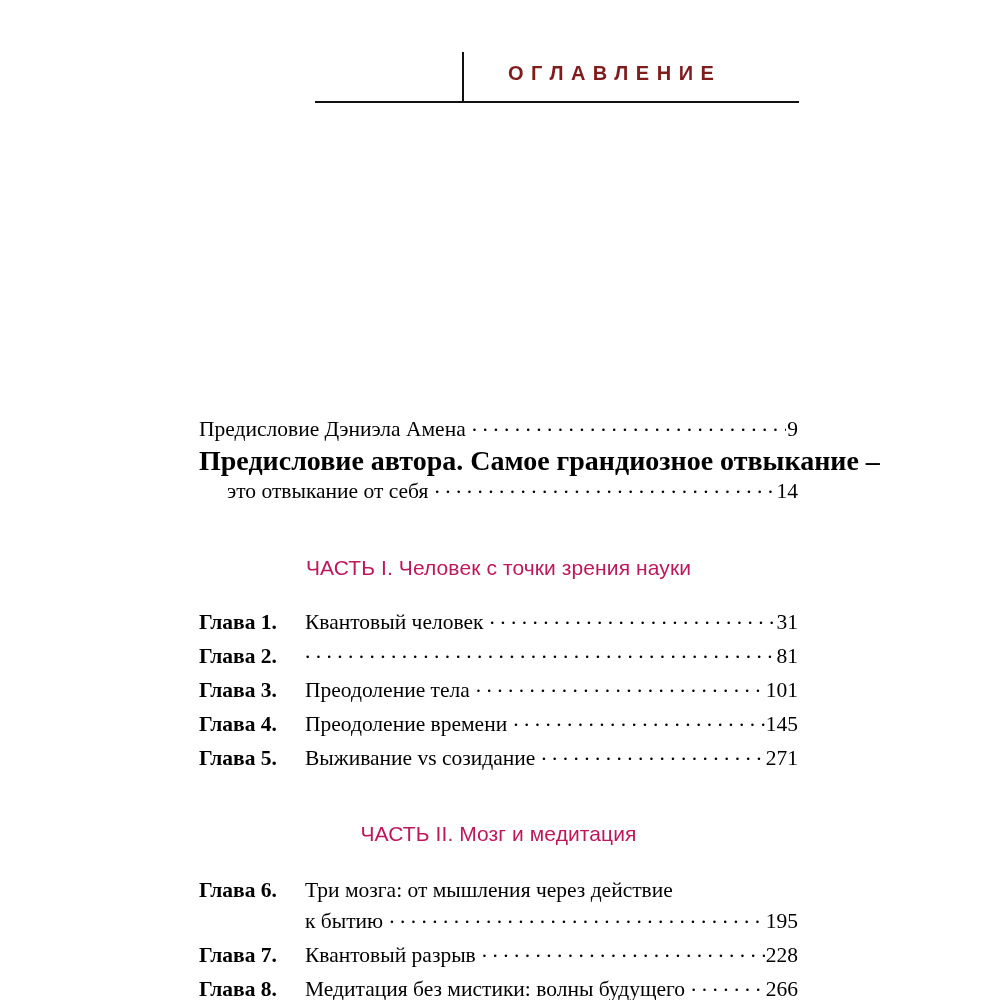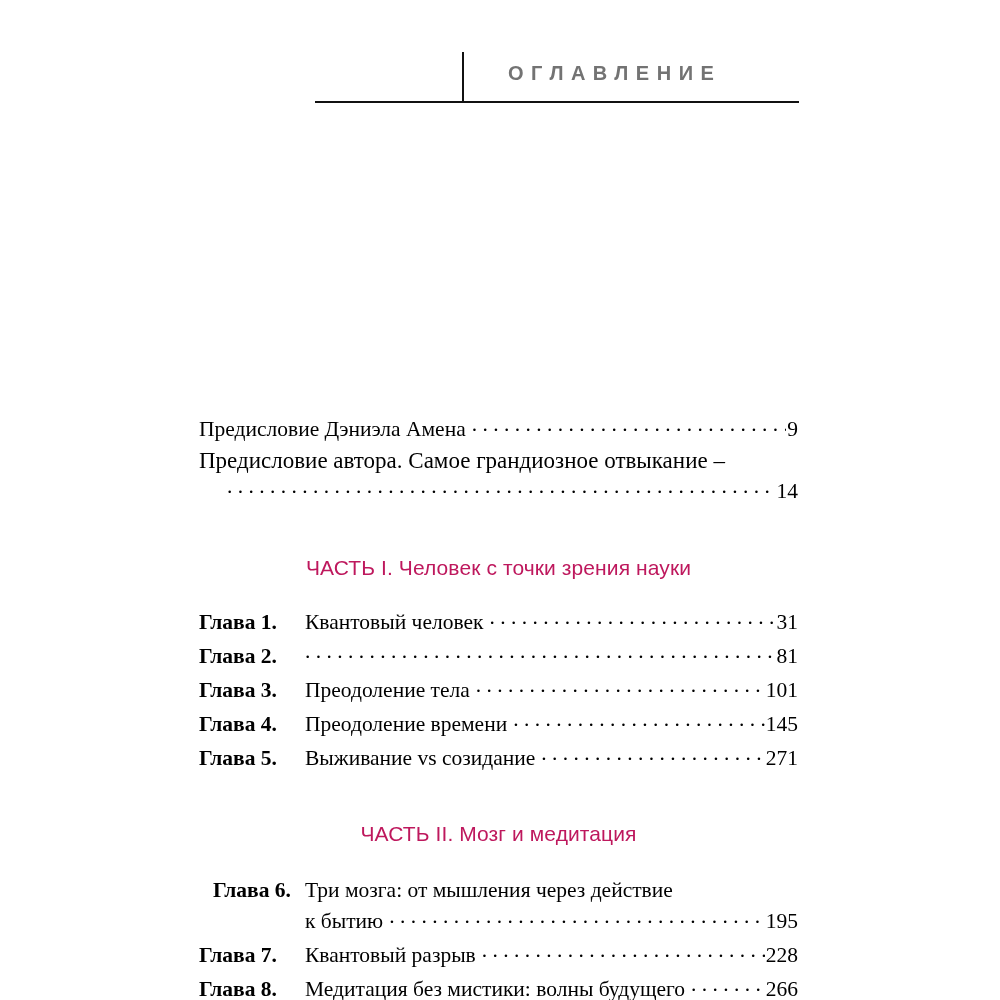--- a/index.html
+++ b/index.html
@@ -35,21 +35,21 @@
   }
   .header-title {
     position: absolute;
     left: 193px;
     top: 10px;
     font-family: "Liberation Sans", "DejaVu Sans", sans-serif;
     font-weight: bold;
     font-size: 20px;
     letter-spacing: 7.5px;
     line-height: 26px;
-    color: #737373;
+    color: #7f1d1d;
     white-space: nowrap;
   }
   .header-hrule {
     position: absolute;
     left: 0px;
     top: 51px;
     width: 484px;
     height: 2px;
     background: #111111;
   }
@@ -101,23 +101,24 @@
     flex: 0 0 auto;
     padding-left: 1px;
     font-variant-numeric: lining-nums;
   }
 
   
   .front-matter {
     margin: 0;
   }
   .fm-wrap-first {
-    font-size: 23px;
+    font-size: 28px;
     line-height: 31px;
     white-space: nowrap;
+    font-weight: bold;
   }
   .fm-indent {
     padding-left: 28px;
   }
 
   
   .part-heading {
     font-family: "Liberation Sans", "DejaVu Sans", sans-serif;
     font-weight: normal;
     font-size: 21px;
@@ -138,21 +139,20 @@
   .chapter-two-line .first-line {
     display: flex;
     font-size: 21.5px;
     line-height: 31px;
     white-space: nowrap;
   }
   .chapter-two-line .first-line .label {
     font-weight: bold;
     flex: 0 0 auto;
     width: 106px;
-    text-align: center;
   }
   .chapter-two-line .second-line {
     padding-left: 106px;
   }
 </style>
 </head>
 <body>
 
 <div class="toc-header">
   <div class="header-vrule"></div>
@@ -167,20 +167,21 @@
     <div class="toc-row">
       <span class="title">Предисловие Дэниэла Амена</span>
       <span class="leader"></span>
       <span class="page">9</span>
     </div>
 
     <div>
       <div class="fm-wrap-first">Предисловие автора. Самое грандиозное отвыкание –</div>
       <div class="fm-indent">
         <div class="toc-row">
+          <span class="title">это отвыкание от себя</span>
           <span class="leader"></span>
           <span class="page">14</span>
         </div>
       </div>
     </div>
 
   </div>
 
   <div class="spacer-before-part-1"></div>
 

